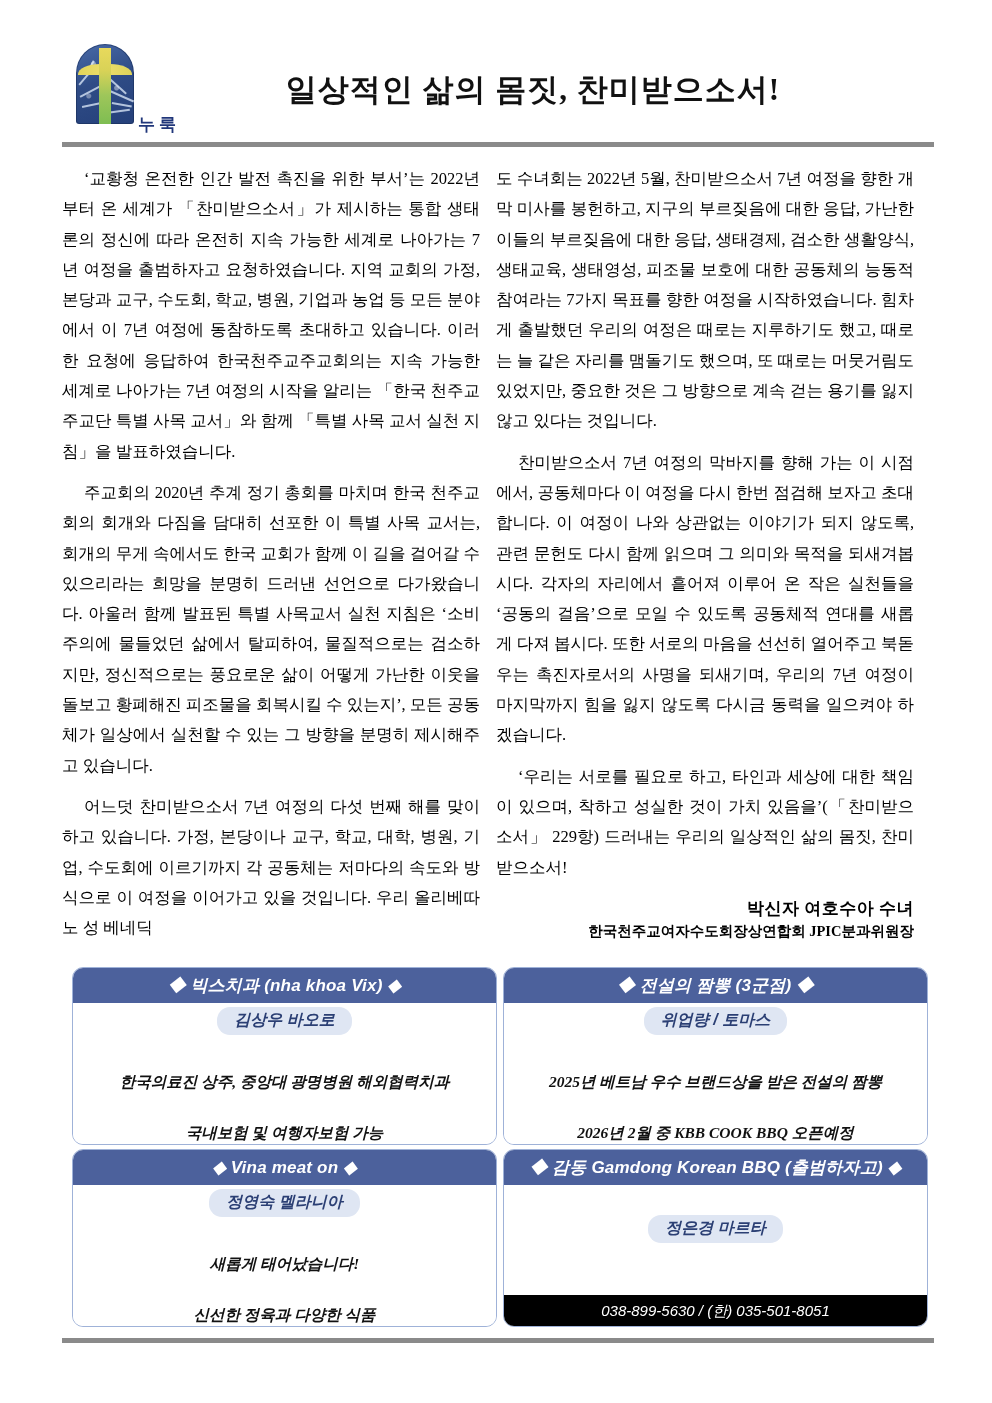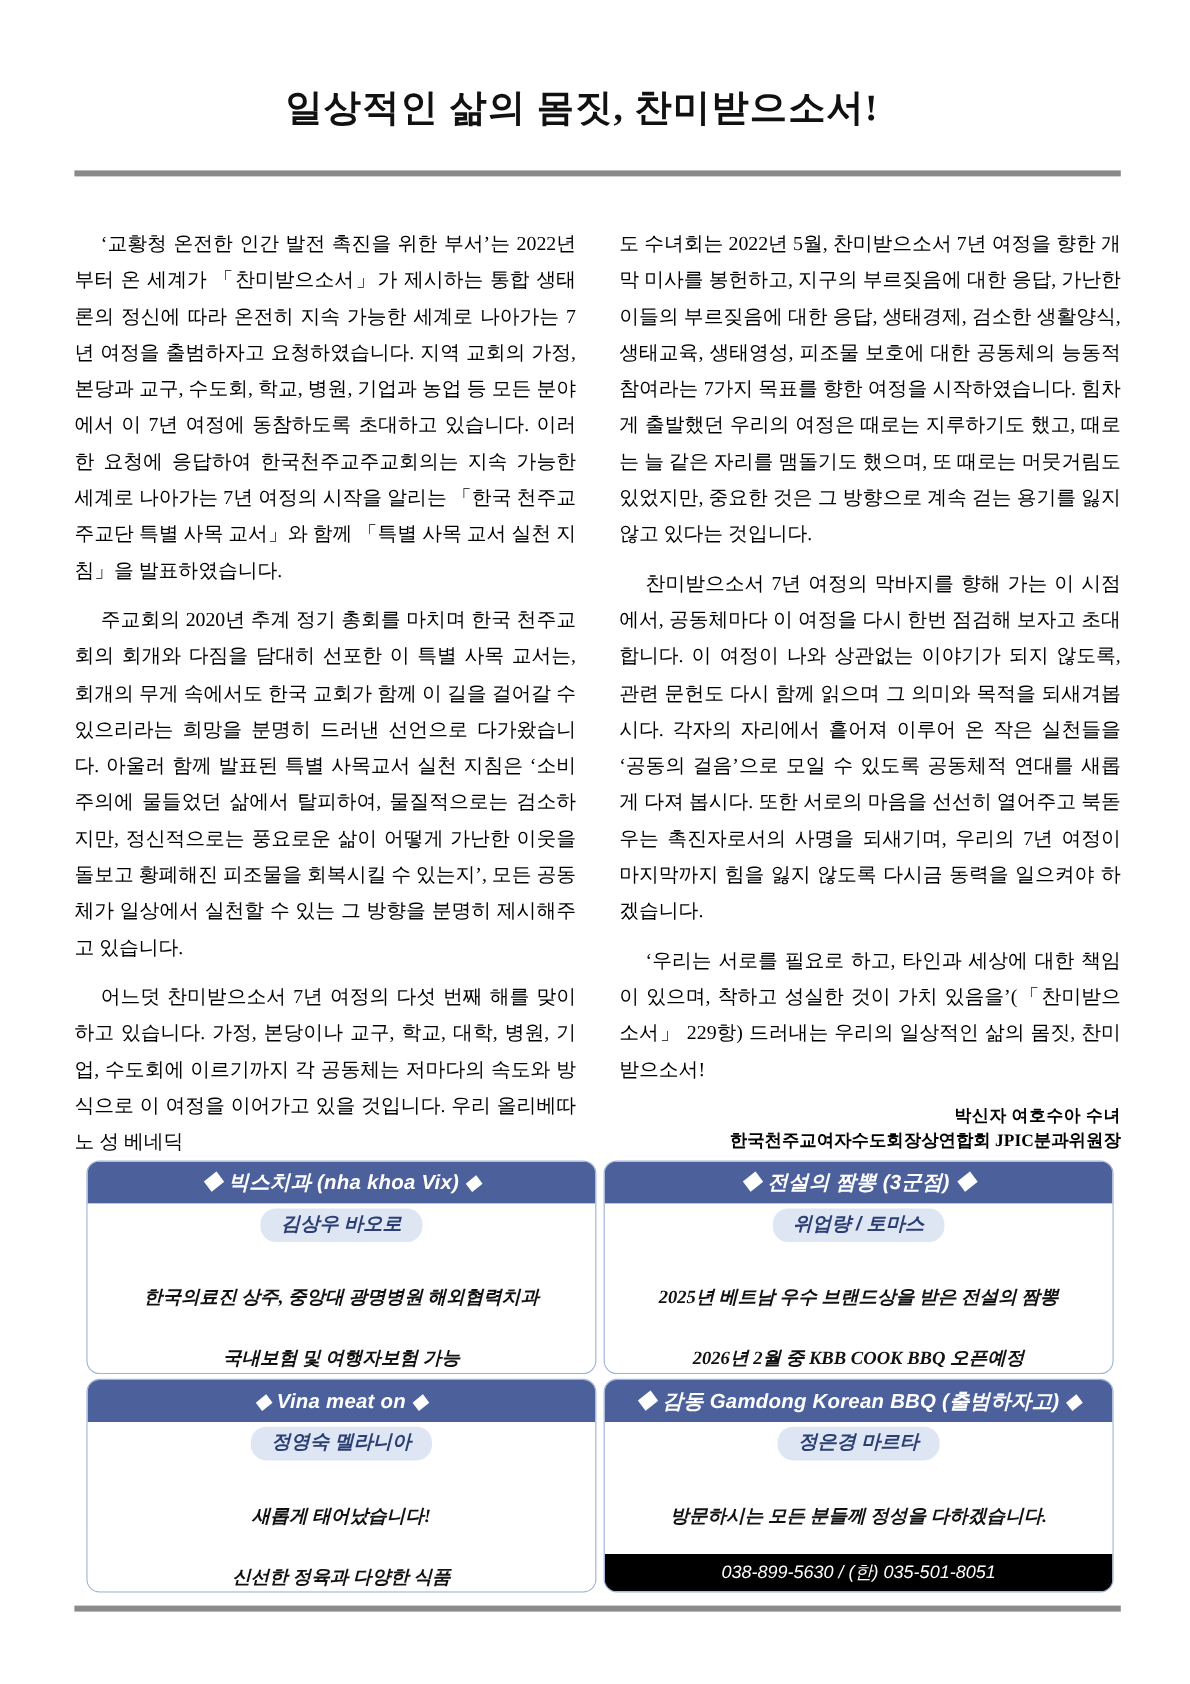--- a/index.html
+++ b/index.html
@@ -113,24 +113,24 @@
     top: 1338px;
     width: 872px;
     height: 5px;
     background: #8a8a8a;
   }
 
   
   .columns {
     position: absolute;
     left: 62px;
-    top: 188px;
+    top: 164px;
     width: 872px;
     display: flex;
-    gap: 36px;
+    gap: 16px;
   }
   .col {
     width: 418px;
   }
   .col p {
     margin: 0 0 11px 0;
     font-size: 16.5px;
     line-height: 30.3px;
     text-align: justify;
     text-justify: inter-character;
@@ -138,21 +138,21 @@
     word-break: break-all;
     font-family: "Liberation Serif", "DejaVu Serif", serif;
   }
   .col p.no-indent { text-indent: 0; }
 
   .byline {
     margin-top: 14px;
     text-align: right;
   }
   .byline .author {
-    font-size: 14px;
+    font-size: 17px;
     font-weight: bold;
     letter-spacing: .5px;
     display: block;
   }
   .byline .affil {
     font-size: 14.5px;
     font-weight: bold;
     display: block;
     margin-top: 2px;
   }
@@ -232,20 +232,35 @@
     overflow: hidden;
   }
 </style>
 </head>
 <body>
 
 <div class="page">
 
   <div class="masthead">
 
+    <div class="logo-wrap">
+      <div class="stained-window">
+        <div class="branch" style="left:4px;  top:52px; width:30px; height:1.5px; transform:rotate(-28deg);"></div>
+        <div class="branch" style="left:6px;  top:62px; width:22px; height:1.5px; transform:rotate(-12deg);"></div>
+        <div class="branch" style="left:3px;  top:40px; width:20px; height:1.5px; transform:rotate(-50deg);"></div>
+        <div class="branch" style="left:10px; top:30px; width:16px; height:1.5px; transform:rotate(-62deg);"></div>
+        <div class="branch" style="left:34px; top:46px; width:26px; height:1.5px; transform:rotate(24deg);"></div>
+        <div class="branch" style="left:36px; top:58px; width:20px; height:1.5px; transform:rotate(10deg);"></div>
+        <div class="branch" style="left:34px; top:34px; width:22px; height:1.5px; transform:rotate(42deg);"></div>
+        <div class="branch" style="left:30px; top:68px; width:24px; height:1.5px; transform:rotate(-8deg);"></div>
+        <div class="cross-h"></div>
+        <div class="cross-v"></div>
+      </div>
+      <div class="nuruk">누룩</div>
+    </div>
 
     <div class="headline">일상적인  삶의 몸짓, 찬미받으소서!</div>
   </div>
 
   <div class="rule-top"></div>
 
   <div class="columns">
 
     <div class="col">
       <p>‘교황청 온전한 인간 발전 촉진을 위한 부서’는 2022년부터 온 세계가 「찬미받으소서」가 제시하는 통합 생태론의 정신에 따라 온전히 지속 가능한 세계로 나아가는 7년 여정을 출범하자고 요청하였습니다. 지역 교회의 가정, 본당과 교구, 수도회, 학교, 병원, 기업과 농업 등 모든 분야에서 이 7년 여정에 동참하도록 초대하고 있습니다. 이러한 요청에 응답하여 한국천주교주교회의는 지속 가능한 세계로 나아가는 7년 여정의 시작을 알리는 「한국 천주교 주교단 특별 사목 교서」와 함께 「특별 사목 교서 실천 지침」을 발표하였습니다.</p>
@@ -292,21 +307,20 @@
         <div class="ad-line">새롭게 태어났습니다!</div>
         <div class="ad-line">신선한 정육과 다양한 식품</div>
       </div>
       <div class="ad-contact">076-861-1880  /  카톡 meaton / 주소 sky3 s67-1</div>
     </div>
 
     <div class="ad">
       <div class="ad-title">◆ 감동 Gamdong Korean BBQ (출범하자고) ◆</div>
       <div class="ad-body">
         <span class="ad-badge">정은경 마르타</span>
-        <div class="ad-line">방문하시는 모든 분들께 정성을 다하겠습니다.</div>
       </div>
       <div class="ad-contact">038-899-5630 / (한) 035-501-8051</div>
     </div>
 
   </div>
 
   <div class="rule-bottom"></div>
 </div>
 
 </body></html>

